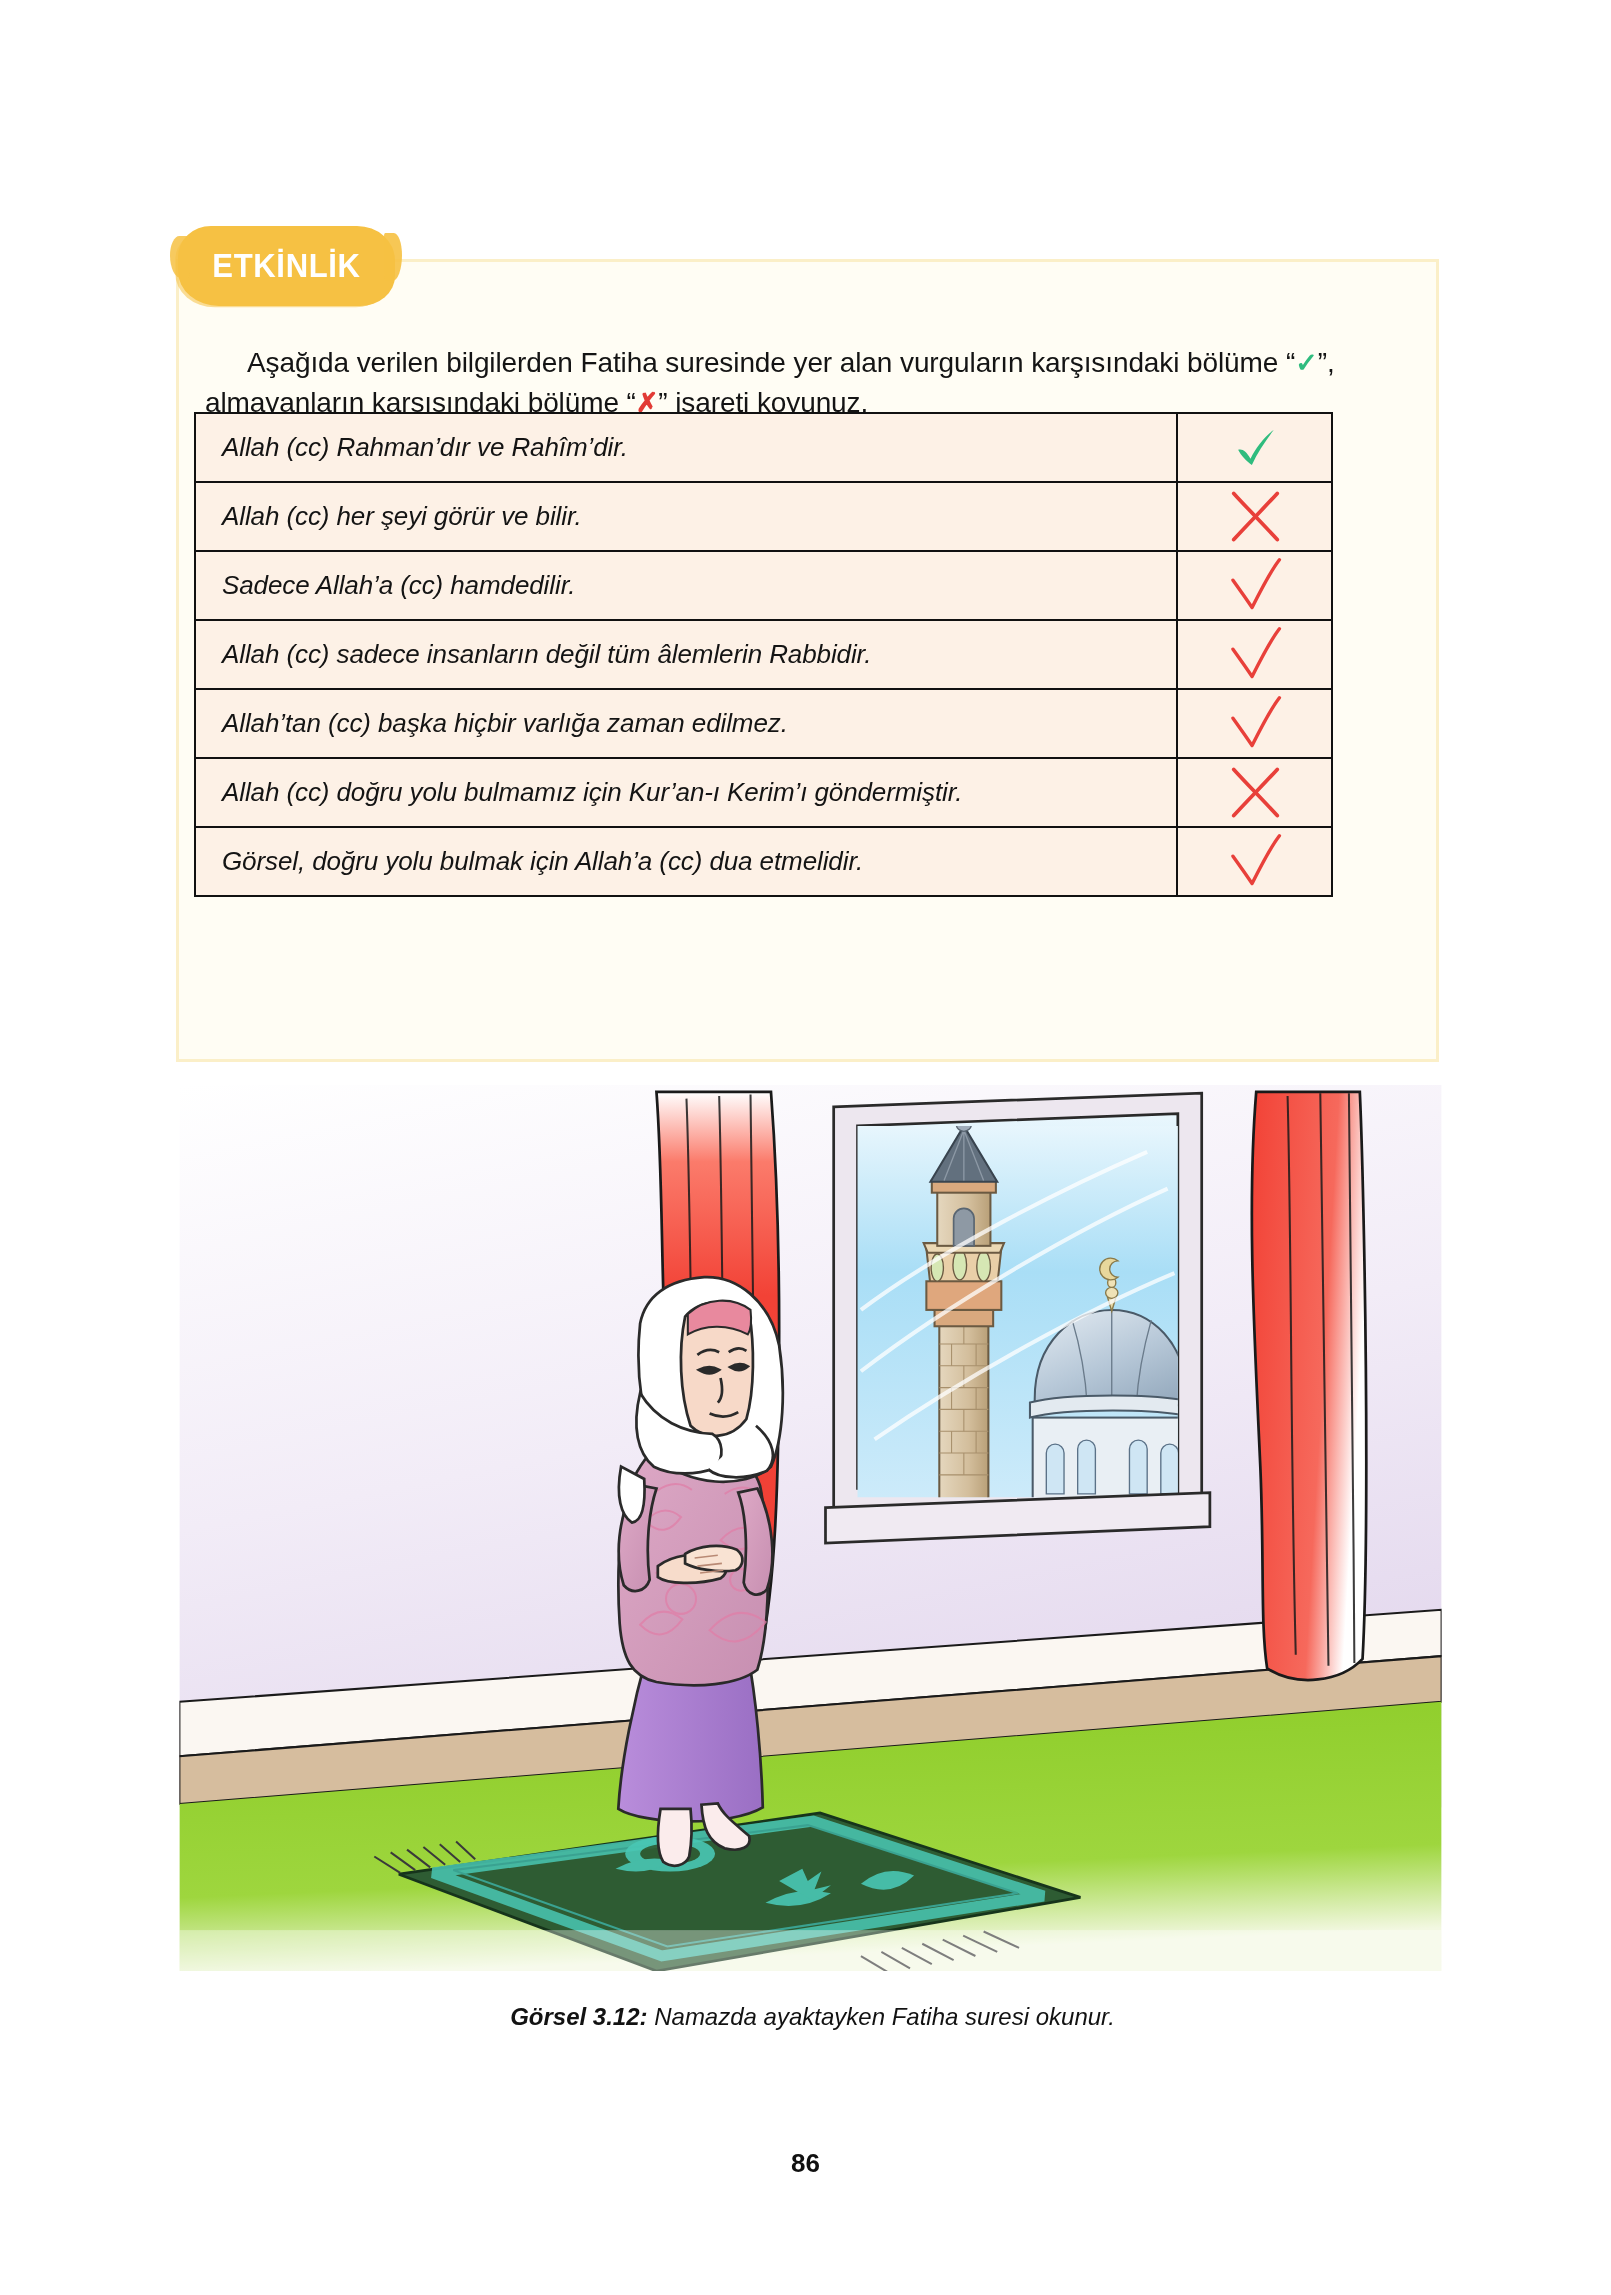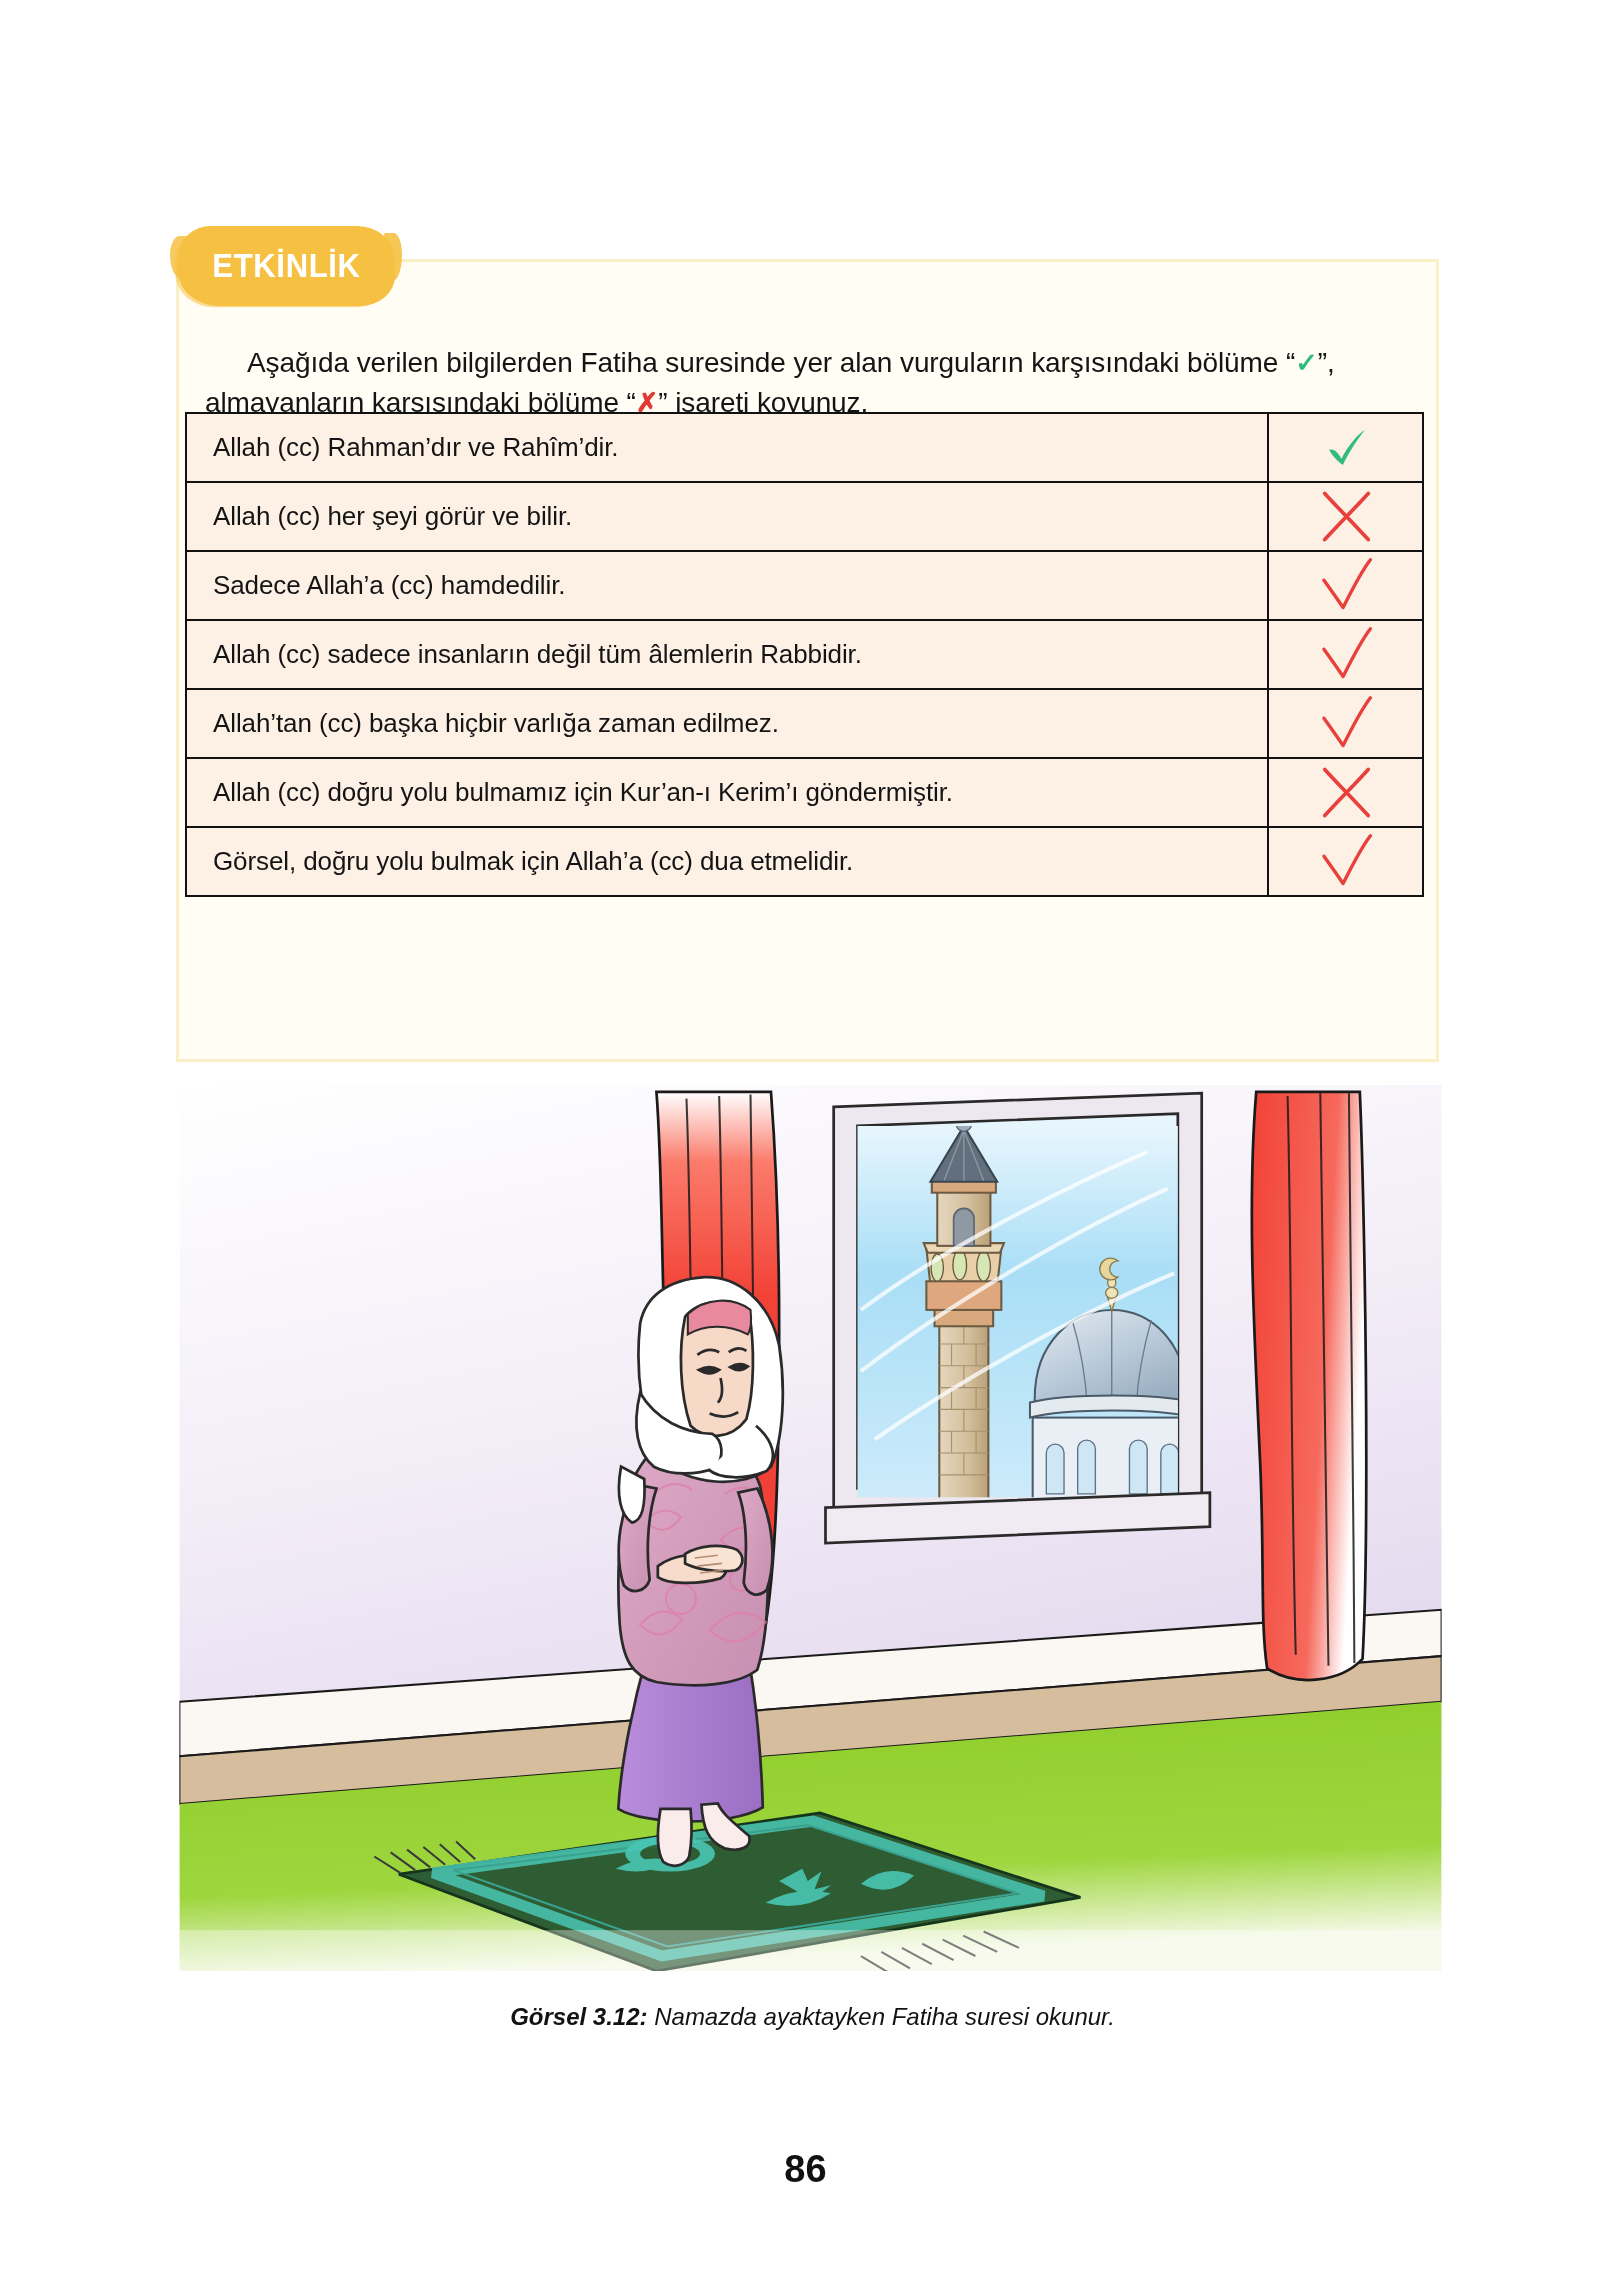--- a/index.html
+++ b/index.html
@@ -66,24 +66,25 @@
   #instruction .tick-inline{
     color:#2FBC7E;font-weight:bold;font-size:27px;
   }
   #instruction .cross-inline{
     color:#E23B35;font-weight:bold;font-size:27px;
   }
 
   
   #statements-table{
     position:absolute;
-    left:185px; top:412px;
-    width:1239px;
+    left:194px; top:412px;
+    width:1139px;
     border-collapse:collapse;
     table-layout:fixed;
+    font-style:italic;
   }
   #statements-table td{
     border:2.7px solid #111111;
     background:#FDF1E6;
     height:63px;
     vertical-align:middle;
   }
   #statements-table td.txt{
     padding:0 0 0 26px;
     font-size:26px;
@@ -127,21 +128,21 @@
     font-size:24px;
     color:#121212;
     font-style:italic;
   }
   #caption .bold{font-weight:bold;font-style:italic;margin-left:14px;}
   #page-number{
     position:absolute;
     left:0; top:2148px;
     width:1611px;
     text-align:center;
-    font-size:38px;
+    font-size:26px;
     font-weight:bold;
     color:#101010;
   }
 </style>
 </head>
 <body>
 
 <div id="activity-box"></div>
 
 <div id="etkinlik-badge">

